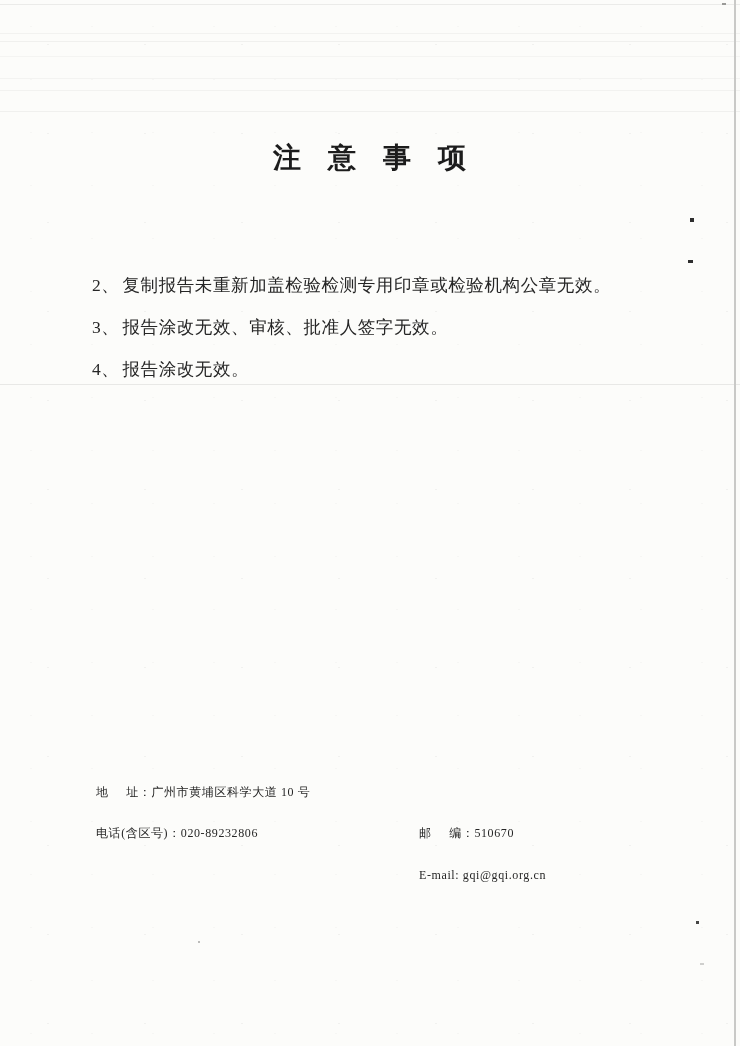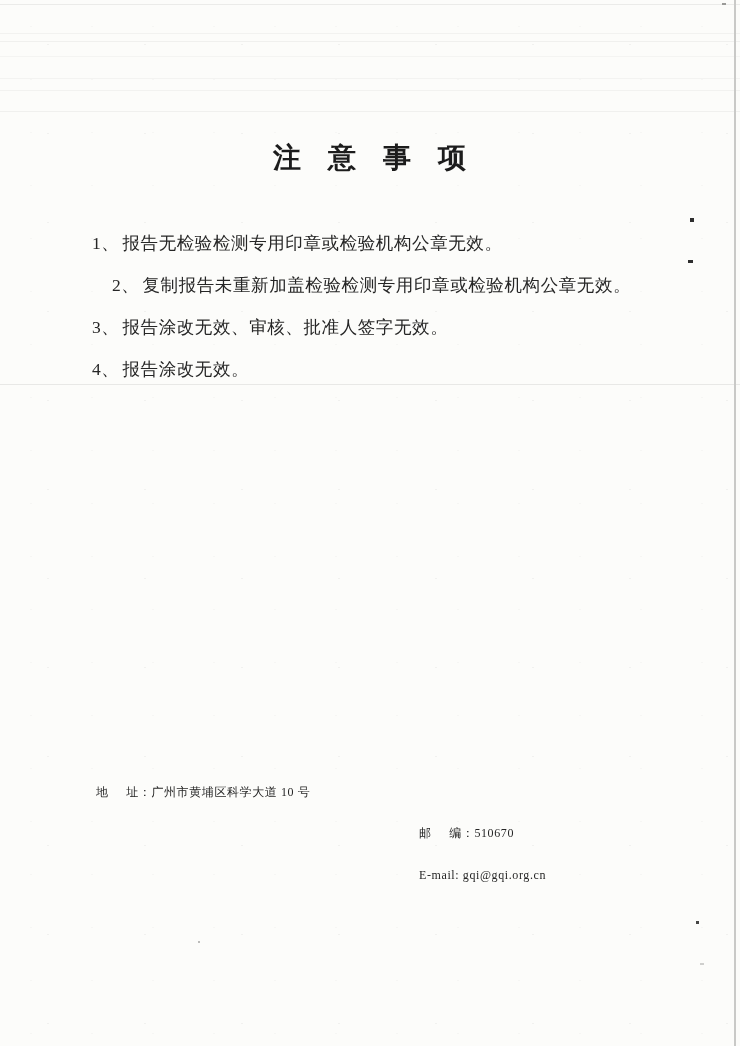--- a/index.html
+++ b/index.html
@@ -41,21 +41,21 @@
     position: absolute;
     left: 92px;
     font-size: 17.5px;
     line-height: 19px;
     letter-spacing: 0.6px;
     color: #262626;
     white-space: pre;
   }
   .notice .num { padding-right: 3px; }
   .n1 { top: 234px; }
-  .n2 { top: 276px; margin-left: 20px; }
+  .n2 { top: 276px; }
   .n3 { top: 318px; }
   .n4 { top: 360px; text-align: right; }
 
   .contact {
     position: absolute;
     font-size: 12px;
     line-height: 19px;
     letter-spacing: 0.6px;
     color: #262626;
     white-space: pre;
@@ -84,26 +84,26 @@
   <div class="vline-right"></div>
   <div class="speck" style="top:218px; left:690px; width:4px; height:4px; background:#2e2e2e;"></div>
   <div class="speck" style="top:260px; left:688px; width:5px; height:3px; background:#2e2e2e;"></div>
   <div class="speck" style="top:3px;   left:722px; width:4px; height:2px; background:#9a9a98;"></div>
   <div class="speck" style="top:921px; left:696px; width:3px; height:3px; background:#454545;"></div>
   <div class="speck" style="top:963px; left:700px; width:4px; height:2px; background:#cfcfcd;"></div>
   <div class="speck" style="top:941px; left:198px; width:2px; height:2px; background:#bcbcba;"></div>
 
   <h1 class="title">注 意 事 项</h1>
 
-  <div class="notice n1"><span class="num">1、</span><span>报告无检验检测专用印章或检验机构公章无效。</span></div>
   <div class="notice n2"><span class="num">2、</span><span>复制报告未重新加盖检验检测专用印章或检验机构公章无效。</span></div>
   <div class="notice n3"><span class="num">3、</span><span>报告涂改无效、审核、批准人签字无效。</span></div>
   <div class="notice n4"><span class="num">4、</span><span>报告涂改无效。</span></div>
 
   <div class="contact c-addr"><span class="gap-label">地 址：</span><span>广州市黄埔区科学大道 10 号</span></div>
 
+  <div class="contact c-phone"><span>电话(含区号)：</span><span>020-89232806</span></div>
 
   <div class="contact c-post"><span class="gap-label">邮 编：</span><span>510670</span></div>
 
 
   <div class="contact c-email"><span>E-mail:</span><span> gqi@gqi.org.cn</span></div>
 
 </div>
 
 </body></html>

